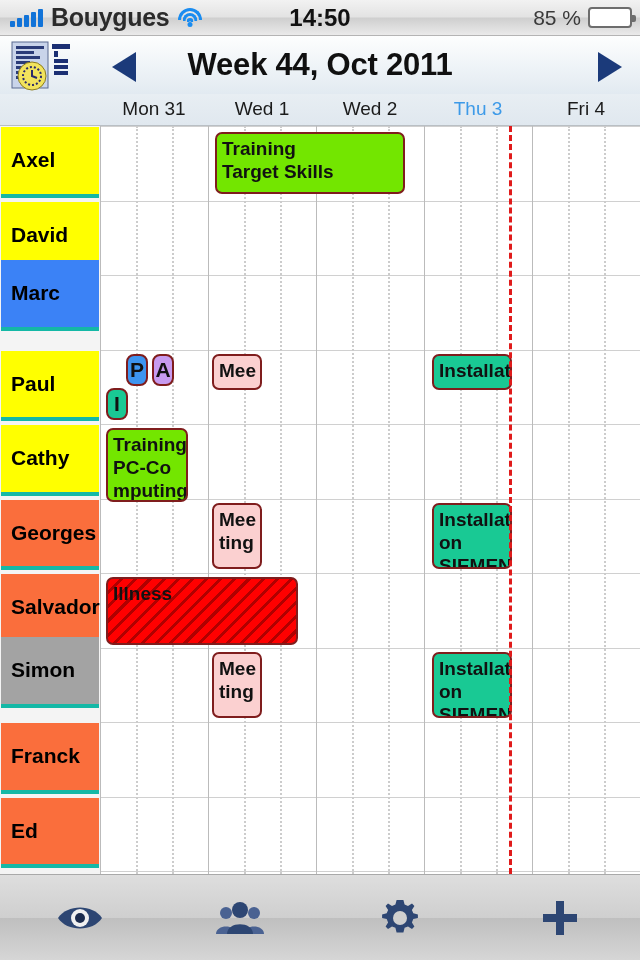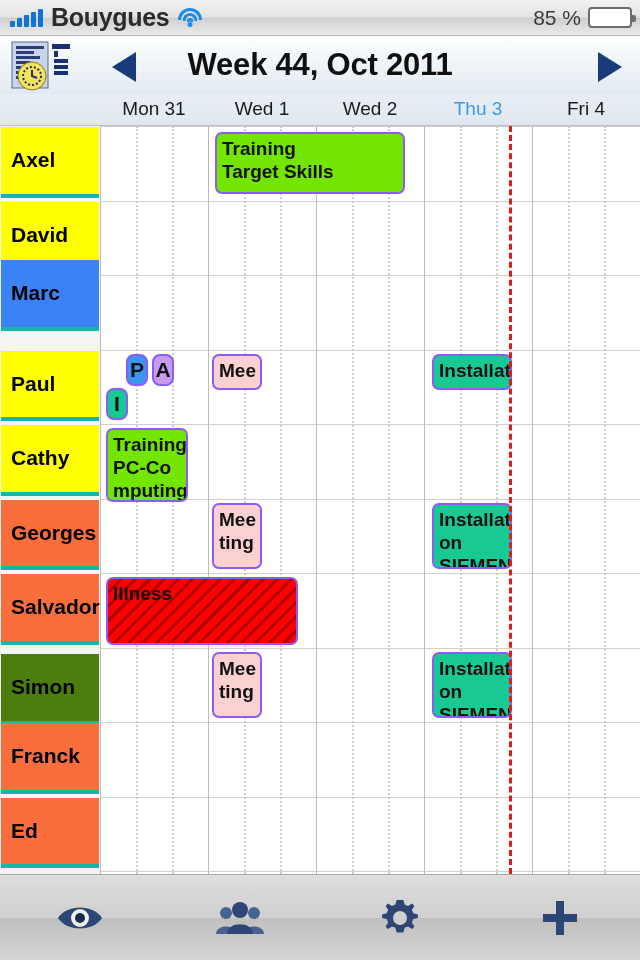--- a/index.html
+++ b/index.html
@@ -76,21 +76,21 @@
               border-bottom: 4px solid #14b8a6; }
 
   .lanes { position: absolute; left: 100px; top: 0; right: 0; height: 100%; }
   .vline { position: absolute; top: 0; bottom: 0; width: 1px; background: #bbbbbb; }
   .vdot  { position: absolute; top: 0; bottom: 0; width: 0; border-left: 2px dotted #cccccc; }
   .hline { position: absolute; left: 0; right: 0; height: 1px; background: #d0d0d0; }
   .redline { position: absolute; top: 0; bottom: 0; width: 0;
              border-left: 3px dashed #e01b1b; z-index: 4; }
 
   
-  .ev { position: absolute; border: 2px solid #8b5cf6; border-radius: 7px;
+  .ev { position: absolute; border: 2px solid #7f1d1d; border-radius: 7px;
         font-size: 19px; font-weight: bold; color: #111; padding: 3px 5px;
         line-height: 23px; overflow: hidden; z-index: 3; cursor: pointer; }
   .ev.green { background: #73e600; }
   .ev.pink  { background: #fbd0d0; }
   .ev.teal  { background: #19c994; }
   .ev.badge { border-radius: 8px; padding: 2px 0; text-align: center;
               font-size: 21px; line-height: 1; display:flex; align-items:center; justify-content:center; }
   .ev.blue  { background: #3d95f0; }
   .ev.purple{ background: #c79bf0; }
   .ev.stripe-gray {
@@ -123,20 +123,21 @@
           <i></i>
       </span>
       <span class="carrier">Bouygues</span>
       <span class="wifi">
         <span class="a"></span>
           <span class="b"></span>
           <span class="c"></span>
           <span class="d"></span>
       </span>
     </div>
+    <div class="sb-time">14:50</div>
     <div class="sb-right">
       <span class="battpct">85 %</span>
       <span class="batt"><span class="fill"></span></span>
     </div>
   </div>
 
   <div class="navbar">
     <span class="appicon">
       <svg width="64" height="54" viewBox="0 0 64 54">
         <rect x="2" y="2" width="36" height="46" fill="#c9d4ea" stroke="#5a6a90"></rect>
@@ -223,21 +224,21 @@
         <div class="ev teal" style="left: 332px; top: 525.5px; width: 80px; height: 66px;"><span class="lbl">Installati<br>on<br> SIEMEN</span></div>
       </div>
     <div class="namecol" id="namecol">
         <div class="namecell" style="top: 1px; height: 70.5px; background: rgb(255, 255, 0);">Axel</div>
         <div class="namecell" style="top: 75.5px; height: 70.5px; background: rgb(255, 255, 0);">David</div>
         <div class="namecell" style="top: 134px; height: 70.5px; background: #3b82f6;">Marc</div>
         <div class="namecell" style="top: 224.5px; height: 70.5px; background: rgb(255, 255, 0);">Paul</div>
         <div class="namecell" style="top: 299px; height: 70.5px; background: rgb(255, 255, 0);">Cathy</div>
         <div class="namecell" style="top: 373.5px; height: 70.5px; background: rgb(250, 110, 60);">Georges</div>
         <div class="namecell" style="top: 448px; height: 70.5px; background: rgb(250, 110, 60);">Salvador</div>
-        <div class="namecell" style="top: 528px; height: 70.5px; background: #4d7c0f;">Simon</div>
+        <div class="namecell" style="top: 511px; height: 70.5px; background: #a3a3a3;">Simon</div>
         <div class="namecell" style="top: 597px; height: 70.5px; background: rgb(250, 110, 60);">Franck</div>
         <div class="namecell" style="top: 671.5px; height: 70.5px; background: rgb(250, 110, 60);">Ed</div>
       </div>
   </div>
 
   <div class="tabbar">
     <div class="tab">
       <svg width="52" height="34" viewBox="0 0 52 34">
         <path d="M4 17 C13 3, 39 3, 48 17 C39 31, 13 31, 4 17 Z" fill="#2d4673"></path>
         <circle cx="26" cy="17" r="9" fill="#f0f0f0"></circle>

